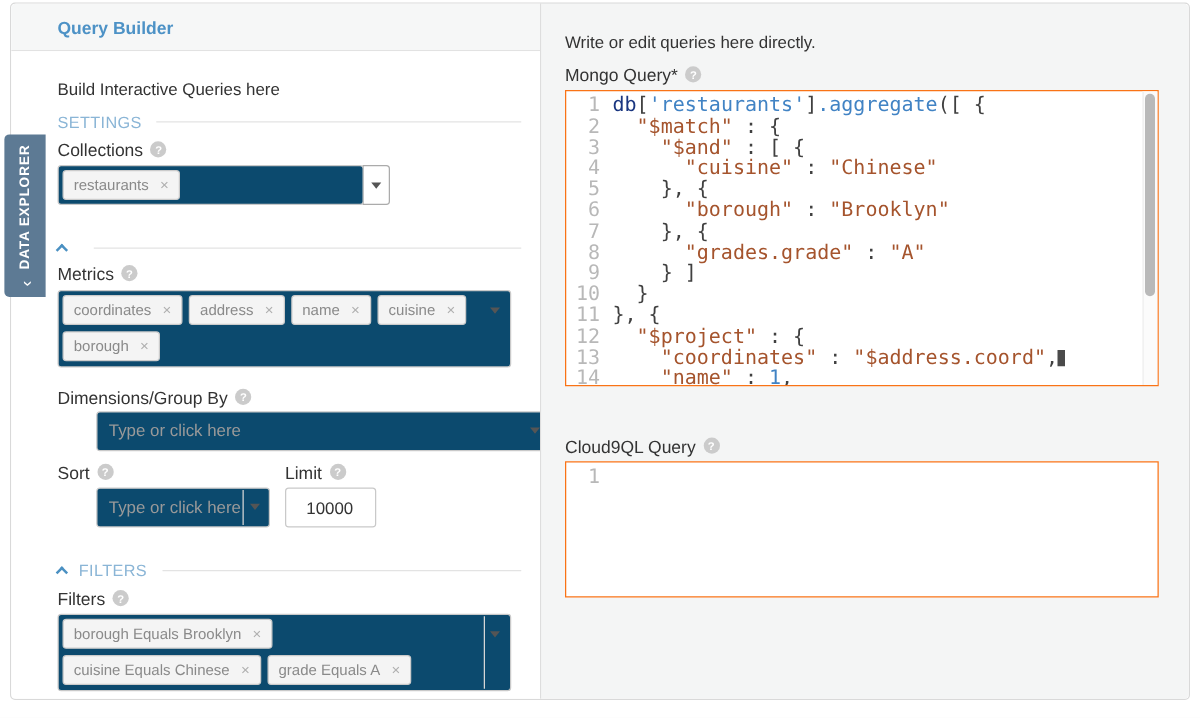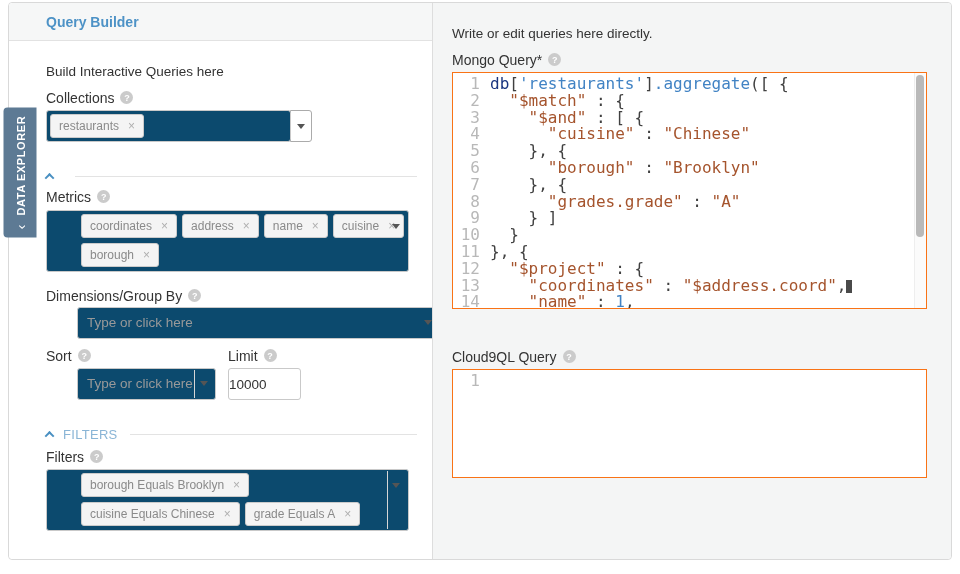--- a/index.html
+++ b/index.html
@@ -52,28 +52,28 @@
   .placeholder { color:#999; font-size:13.5px; padding-left:9px; line-height:30px; }
 
   
   .combo-row { display:flex; align-items:stretch; }
   .combo-box { width:245px; height:32px; }
   .combo-btn { width:22px; height:32px; margin-left:-1px; background:#fff; border:1px solid #ababab;
     border-radius:0 3px 3px 0; display:flex; align-items:center; justify-content:center; cursor:pointer; }
 
   .w-full { width:363px; }
   .h-1row { height:32px;margin-left:31px; }
-  .h-2row { height:62px;padding-left:31px; }
+  .h-2row { height:62px; }
 
   
   .row2 { display:flex; }
   .col-sort { width:170px; }
   .col-limit { margin-left:12px; }
   .limit-input { width:73px; height:32px; border:1px solid #c9c9c9; border-radius:3px; font-size:13.5px;
-    color:#333; padding:0 0; font-family:"Liberation Sans", sans-serif; }
+    color:#333; padding:0 16px; font-family:"Liberation Sans", sans-serif; }
 
   
   .mt2{margin-top:2px;} .mt3{margin-top:3px;} .mt4{margin-top:4px;} .mt6{margin-top:6px;}
   .mt7{margin-top:7px;} .mt9{margin-top:3px;} .mt14{margin-top:14px;}
   .mt20{margin-top:38px;text-align:center;} .mt25{margin-top:25px;}
 
   
   .editor { background:#fff; border:1px solid #f97316; position:relative; overflow:hidden;
     font-family:"DejaVu Sans Mono", monospace; font-size:16px; }
   .editor-mongo { width:475px; height:237px; padding:3px 16px 0 5px; }
@@ -107,20 +107,24 @@
   <div class="container">
 
     <div class="panel panel-left">
       <div class="panel-header">
         <span class="panel-title">Query Builder</span>
       </div>
       <div class="panel-body-left">
 
         <div class="intro">Build Interactive Queries here</div>
 
+        <div class="section-hdr mt6">
+          <span class="section-label">SETTINGS</span>
+          <span class="section-rule"></span>
+        </div>
 
         <div class="field-label mt4">
           <span>Collections</span>
           <span class="help">?</span>
         </div>
         <div class="combo-row mt3">
           <div class="select-box combo-box">
             <div class="tags-area">
                 <span class="tag">
                   <span>restaurants</span>

